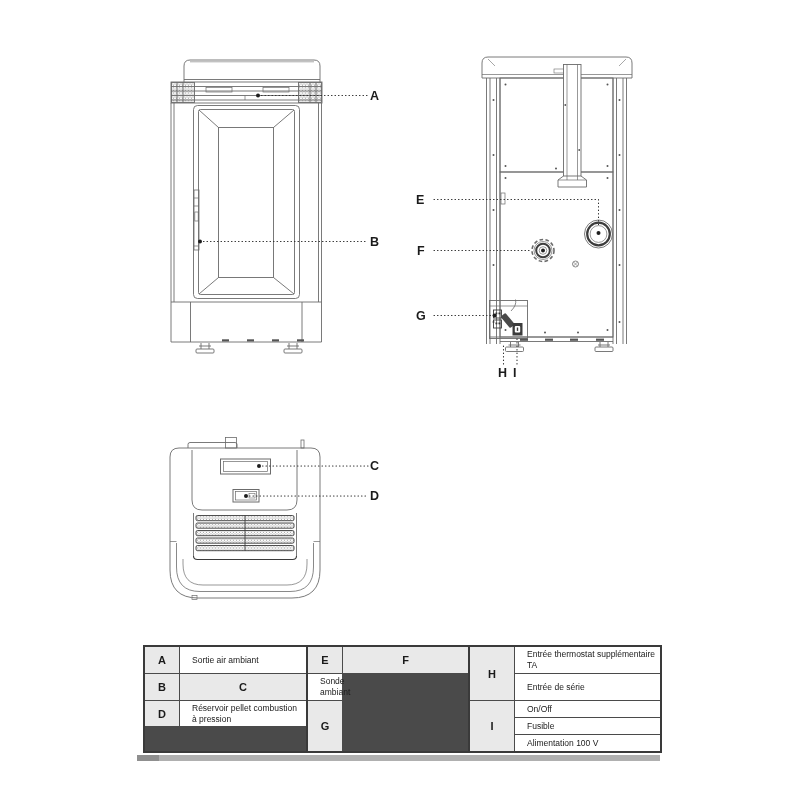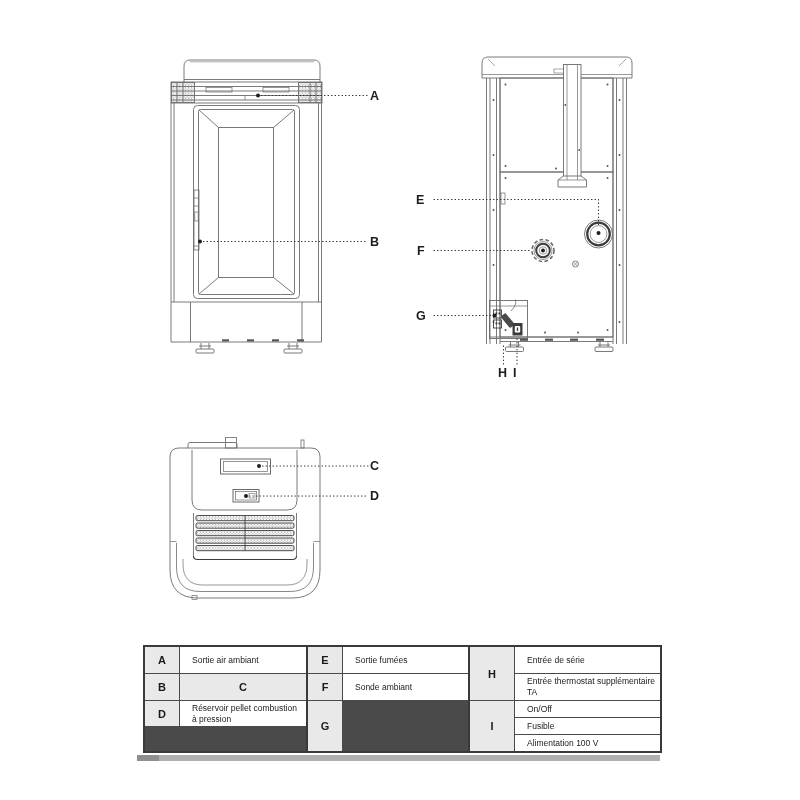--- a/index.html
+++ b/index.html
@@ -276,29 +276,28 @@
   <div class="sec sec1">
     <div class="kcell">A</div>
     <div class="dcell">Sortie air ambiant</div>
     <div class="kcell">B</div>
     <div class="kcell">C</div>
     <div class="kcell">D</div>
     <div class="dcell">Réservoir pellet combustion à pression</div>
   </div>
   <div class="sec sec2">
     <div class="kcell">E</div>
-    <div class="dcell">Sortie fumées</div>
     <div class="kcell">F</div>
     <div class="kcell spanG">G</div>
     <div class="dcell">Sonde ambiant</div>
   </div>
   <div class="sec sec3">
     <div class="kcell spanH">H</div>
+    <div class="dcell">Entrée thermostat supplémentaire TA</div>
     <div class="dcell">Entrée de série</div>
-    <div class="dcell">Entrée thermostat supplémentaire TA</div>
     <div class="kcell spanI">I</div>
     <div class="dcell">On/Off</div>
     <div class="dcell">Fusible</div>
     <div class="dcell">Alimentation 100 V</div>
   </div>
 </div>
 <div id="shadow-bar"></div>
 <div id="shadow-cap"></div>
 
 </div>

